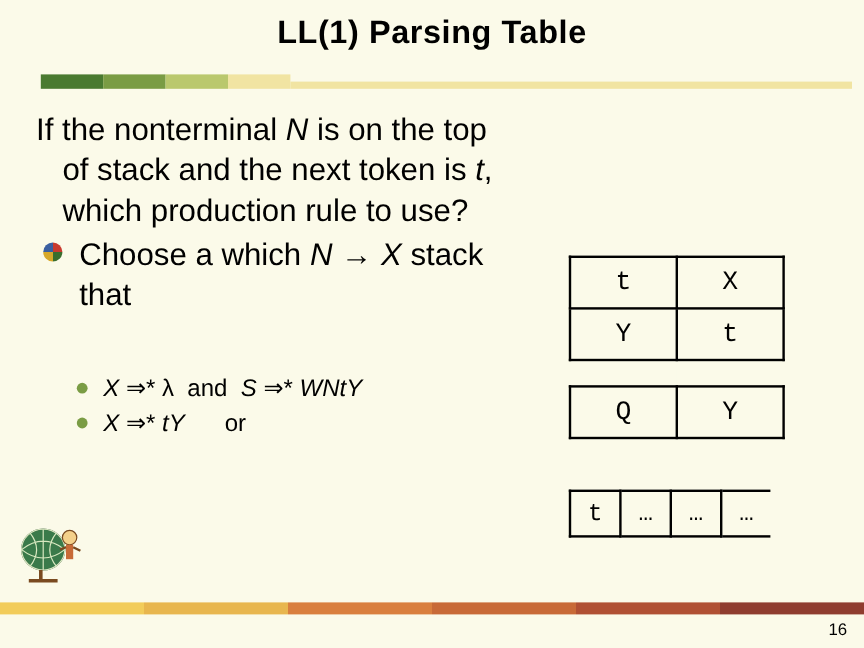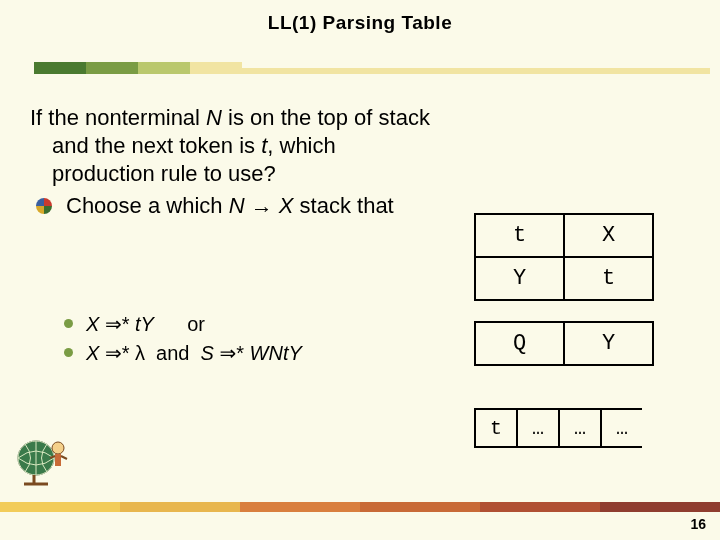--- a/index.html
+++ b/index.html
@@ -1,25 +1,25 @@
 <!DOCTYPE html>
 <html><head>
 <meta charset="utf-8">
 <style>
   html,body{margin:0;padding:0}
   body{width:720px;height:540px;background:#fbfae9;font-family:Verdana,Geneva,sans-serif;position:relative;overflow:hidden}
-  .title{font-family:"Arial Black",Arial,sans-serif;font-weight:900;font-size:19px;text-align:center;padding-top:12px;letter-spacing:.5px}
+  .title{font-family:"Arial Black",Arial,sans-serif;font-weight:900;font-size:27px;text-align:center;padding-top:12px;letter-spacing:.5px}
   .rule{position:absolute;top:62px;left:34px;right:10px;height:14px}
   .rule .seg{position:absolute;top:0;height:12px}
   .rule .s1{left:0;width:52px;background:#4a7a30}
   .rule .s2{left:52px;width:52px;background:#7a9c44}
   .rule .s3{left:104px;width:52px;background:#bac86d}
   .rule .s4{left:156px;width:52px;background:#f1e4a2}
   .rule .s5{left:208px;right:0;height:6px;top:6px;background:#f1e4a2}
-  .content{position:absolute;top:104px;left:30px;width:400px;font-size:22px;line-height:1.28}
+  .content{position:absolute;top:92px;left:30px;width:400px;font-size:26px;line-height:1.28}
   .content .intro{padding-left:22px;text-indent:-22px;margin-bottom:4px}
   .content .choose{position:relative;padding-left:36px;margin-top:2px}
   .pie{position:absolute;left:6px;top:6px;width:16px;height:16px;border-radius:50%;
        background:conic-gradient(#c93a2e 0 25%,#3a6e2e 25% 50%,#d7a82a 50% 75%,#3a5fa0 75% 100%)}
   .sub{position:absolute;top:310px;left:64px;font-size:20px;line-height:1.45}
   .sub .row{position:relative;padding-left:22px}
   .dot{position:absolute;left:0;top:9px;width:9px;height:9px;border-radius:50%;background:#7a9c44}
   .i{font-style:italic}
   .arrow{font-family:"Segoe UI Symbol",Arial}
   .stack{position:absolute;top:213px;left:474px}
@@ -27,21 +27,21 @@
   .stack td{width:85px;height:39px;border:2px solid #000;text-align:center;font-family:"Courier New",monospace;font-size:22px;background:#fbfae9}
   .stack tr.gap td{border:none;height:18px}
   .tape{position:absolute;top:408px;left:474px}
   .tape table{border-collapse:collapse}
   .tape td{width:38px;height:34px;border:2px solid #000;text-align:center;font-family:"Courier New",monospace;font-size:20px}
   .tape td.open{border-right:none}
   .globe{position:absolute;left:10px;bottom:50px;width:60px;height:56px}
   .footer{position:absolute;left:0;right:0;bottom:28px;height:10px;display:flex}
   .footer div{flex:1}
   .f1{background:#f2cc5a}.f2{background:#e8b64e}.f3{background:#d97f3e}.f4{background:#c86a37}.f5{background:#b05033}.f6{background:#8f3d2f}
-  .pagenum{position:absolute;right:14px;bottom:8px;font-weight:bold;font-size:14px}
+  .pagenum{position:absolute;right:14px;bottom:8px;font-weight:normal;font-size:14px}
 </style>
 </head>
 <body>
 
 <div class="title">LL(1) Parsing Table</div>
 
 <div class="rule">
   <div class="seg s1"></div>
     <div class="seg s2"></div>
     <div class="seg s3"></div>
@@ -55,25 +55,25 @@
   </div>
   <div class="choose">
     <span class="pie"></span>
     <span>Choose a which </span><span class="i">N</span><span class="arrow"> → </span><span class="i">X</span><span> stack that</span>
   </div>
 </div>
 
 <div class="sub">
   <div class="row">
     <span class="dot"></span>
-    <span class="i">X</span><span class="arrow"> ⇒* </span><span class="i">tY</span><span style="white-space:pre">      or</span>
+    <span class="i">X</span><span class="arrow"> ⇒* </span><span>λ</span><span style="white-space:pre">  and  </span><span class="i">S</span><span class="arrow"> ⇒* </span><span class="i">WNtY</span>
   </div>
   <div class="row">
     <span class="dot"></span>
-    <span class="i">X</span><span class="arrow"> ⇒* </span><span>λ</span><span style="white-space:pre">  and  </span><span class="i">S</span><span class="arrow"> ⇒* </span><span class="i">WNtY</span>
+    <span class="i">X</span><span class="arrow"> ⇒* </span><span class="i">tY</span><span style="white-space:pre">      or</span>
   </div>
 </div>
 
 <div class="stack">
   <table>
     <tbody>
         <tr>
           <td>t</td>
           <td>X</td>
         </tr>

